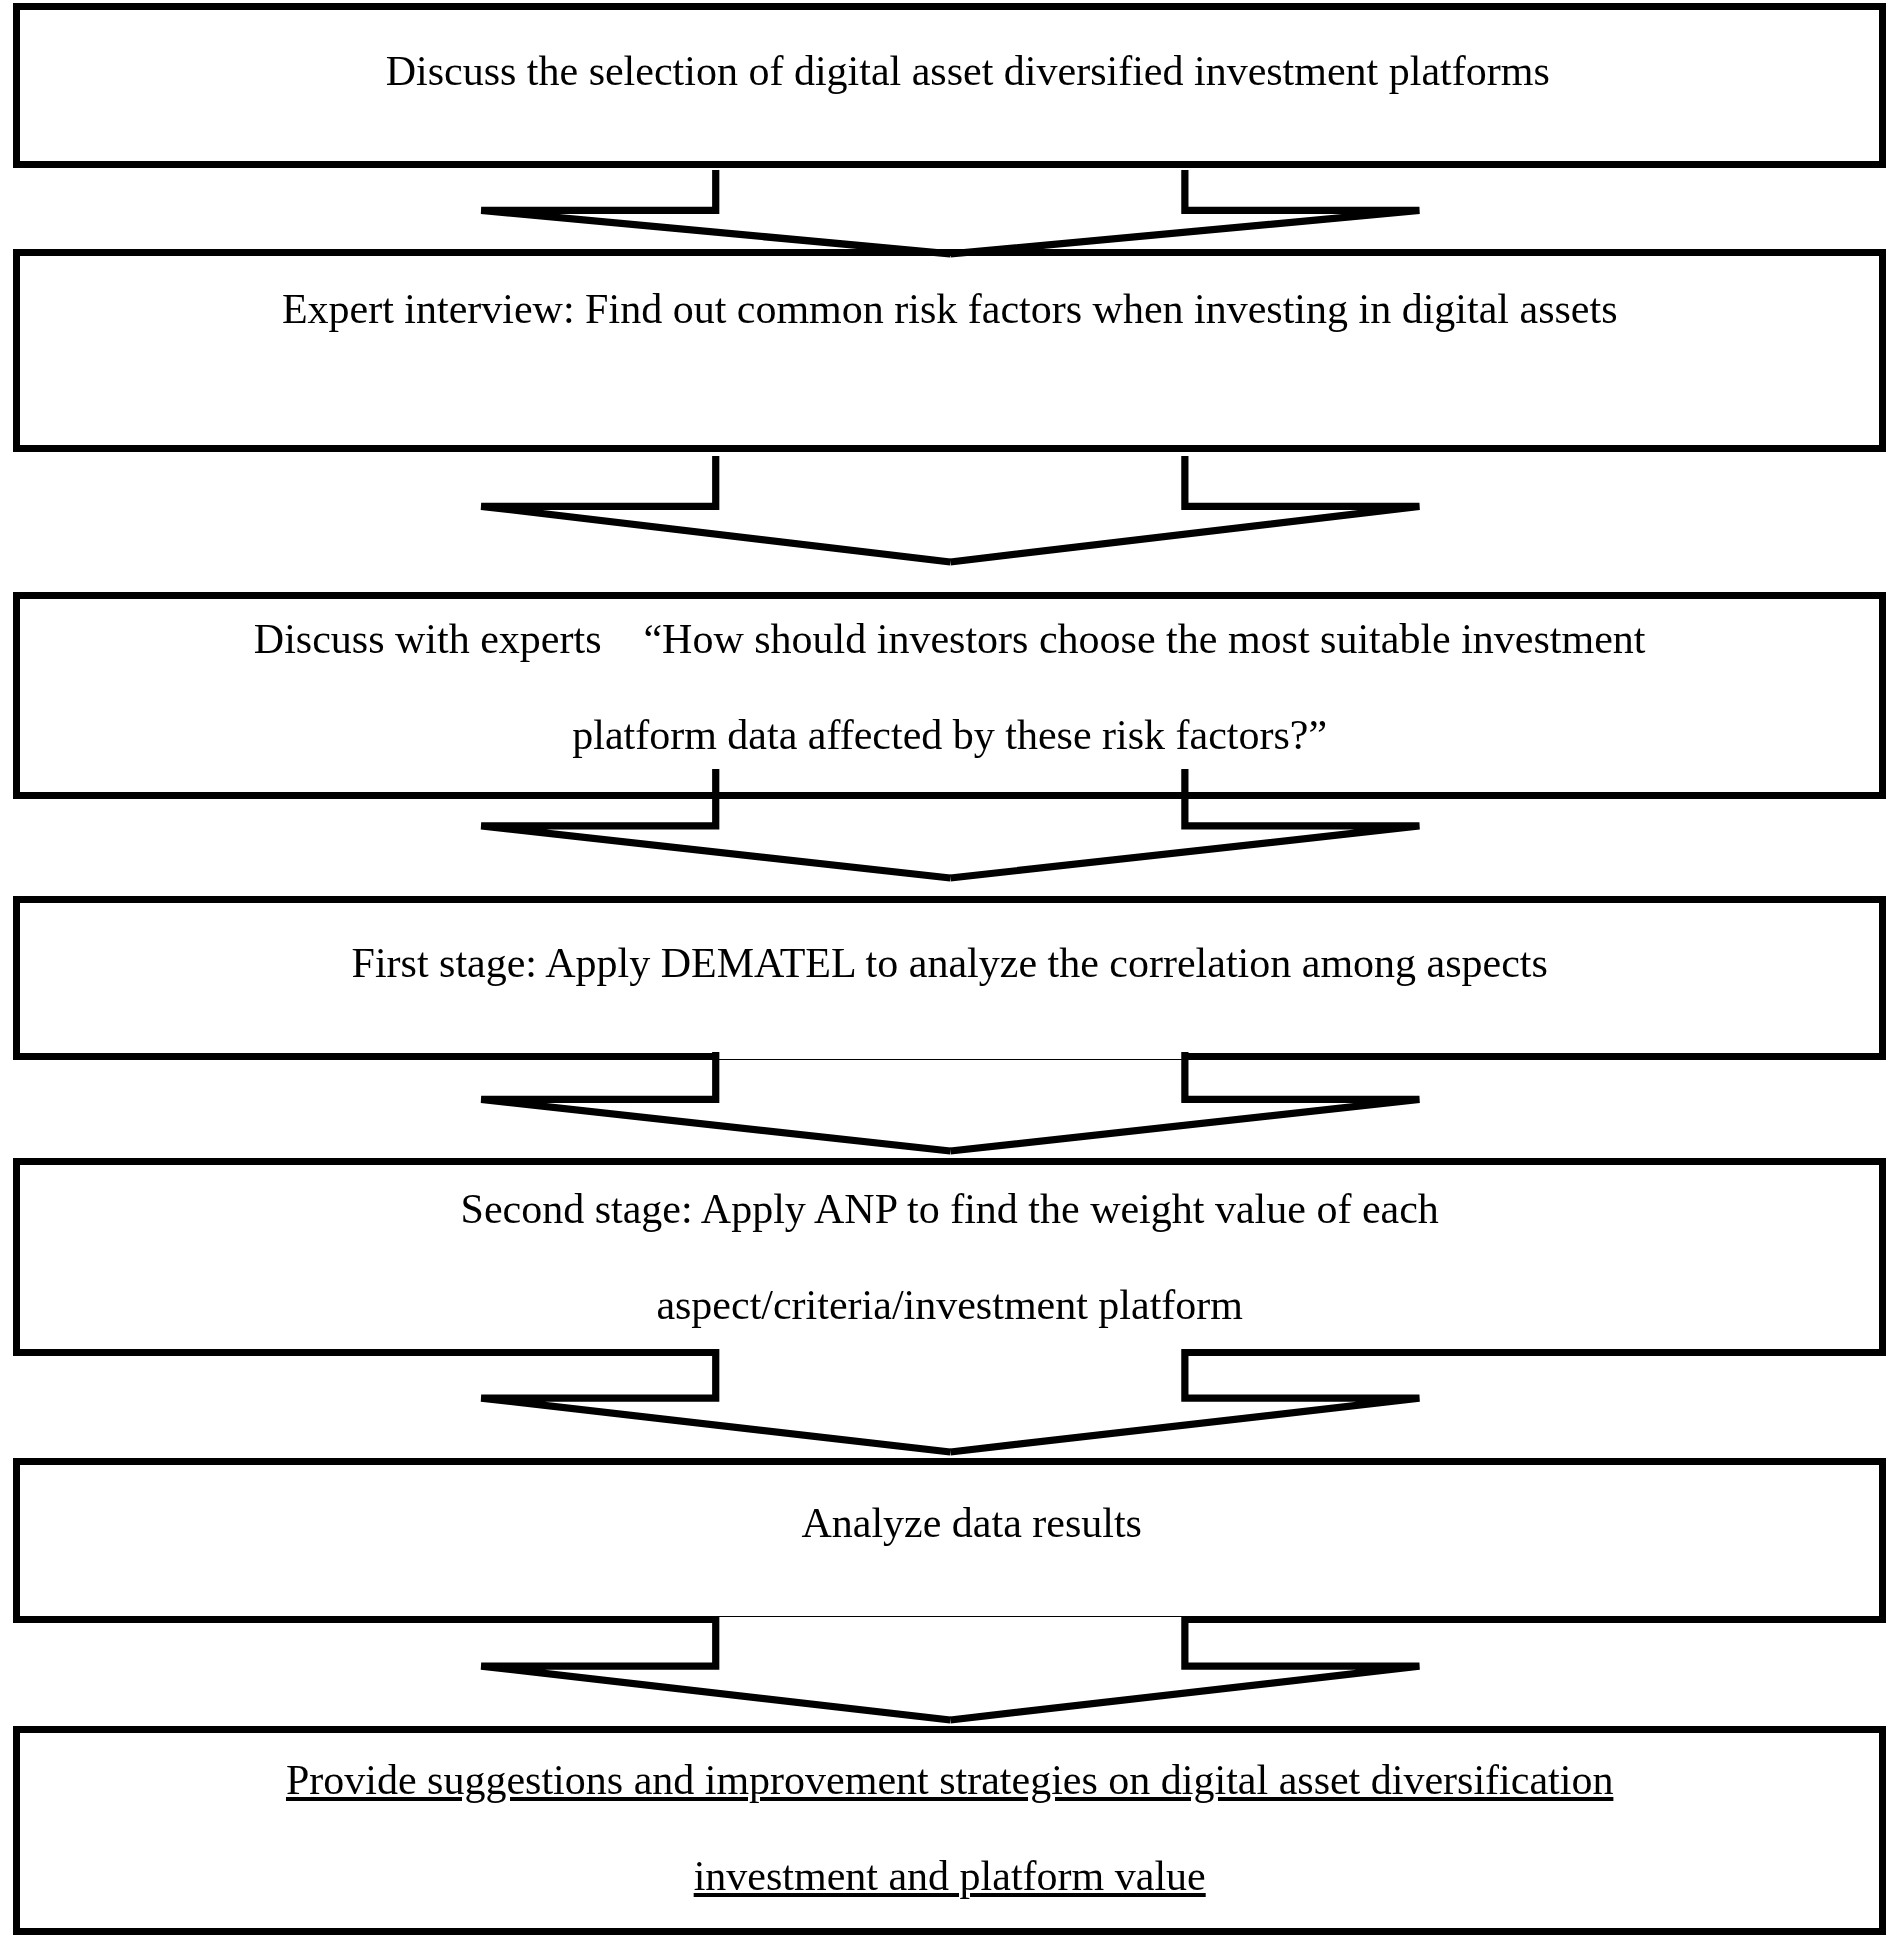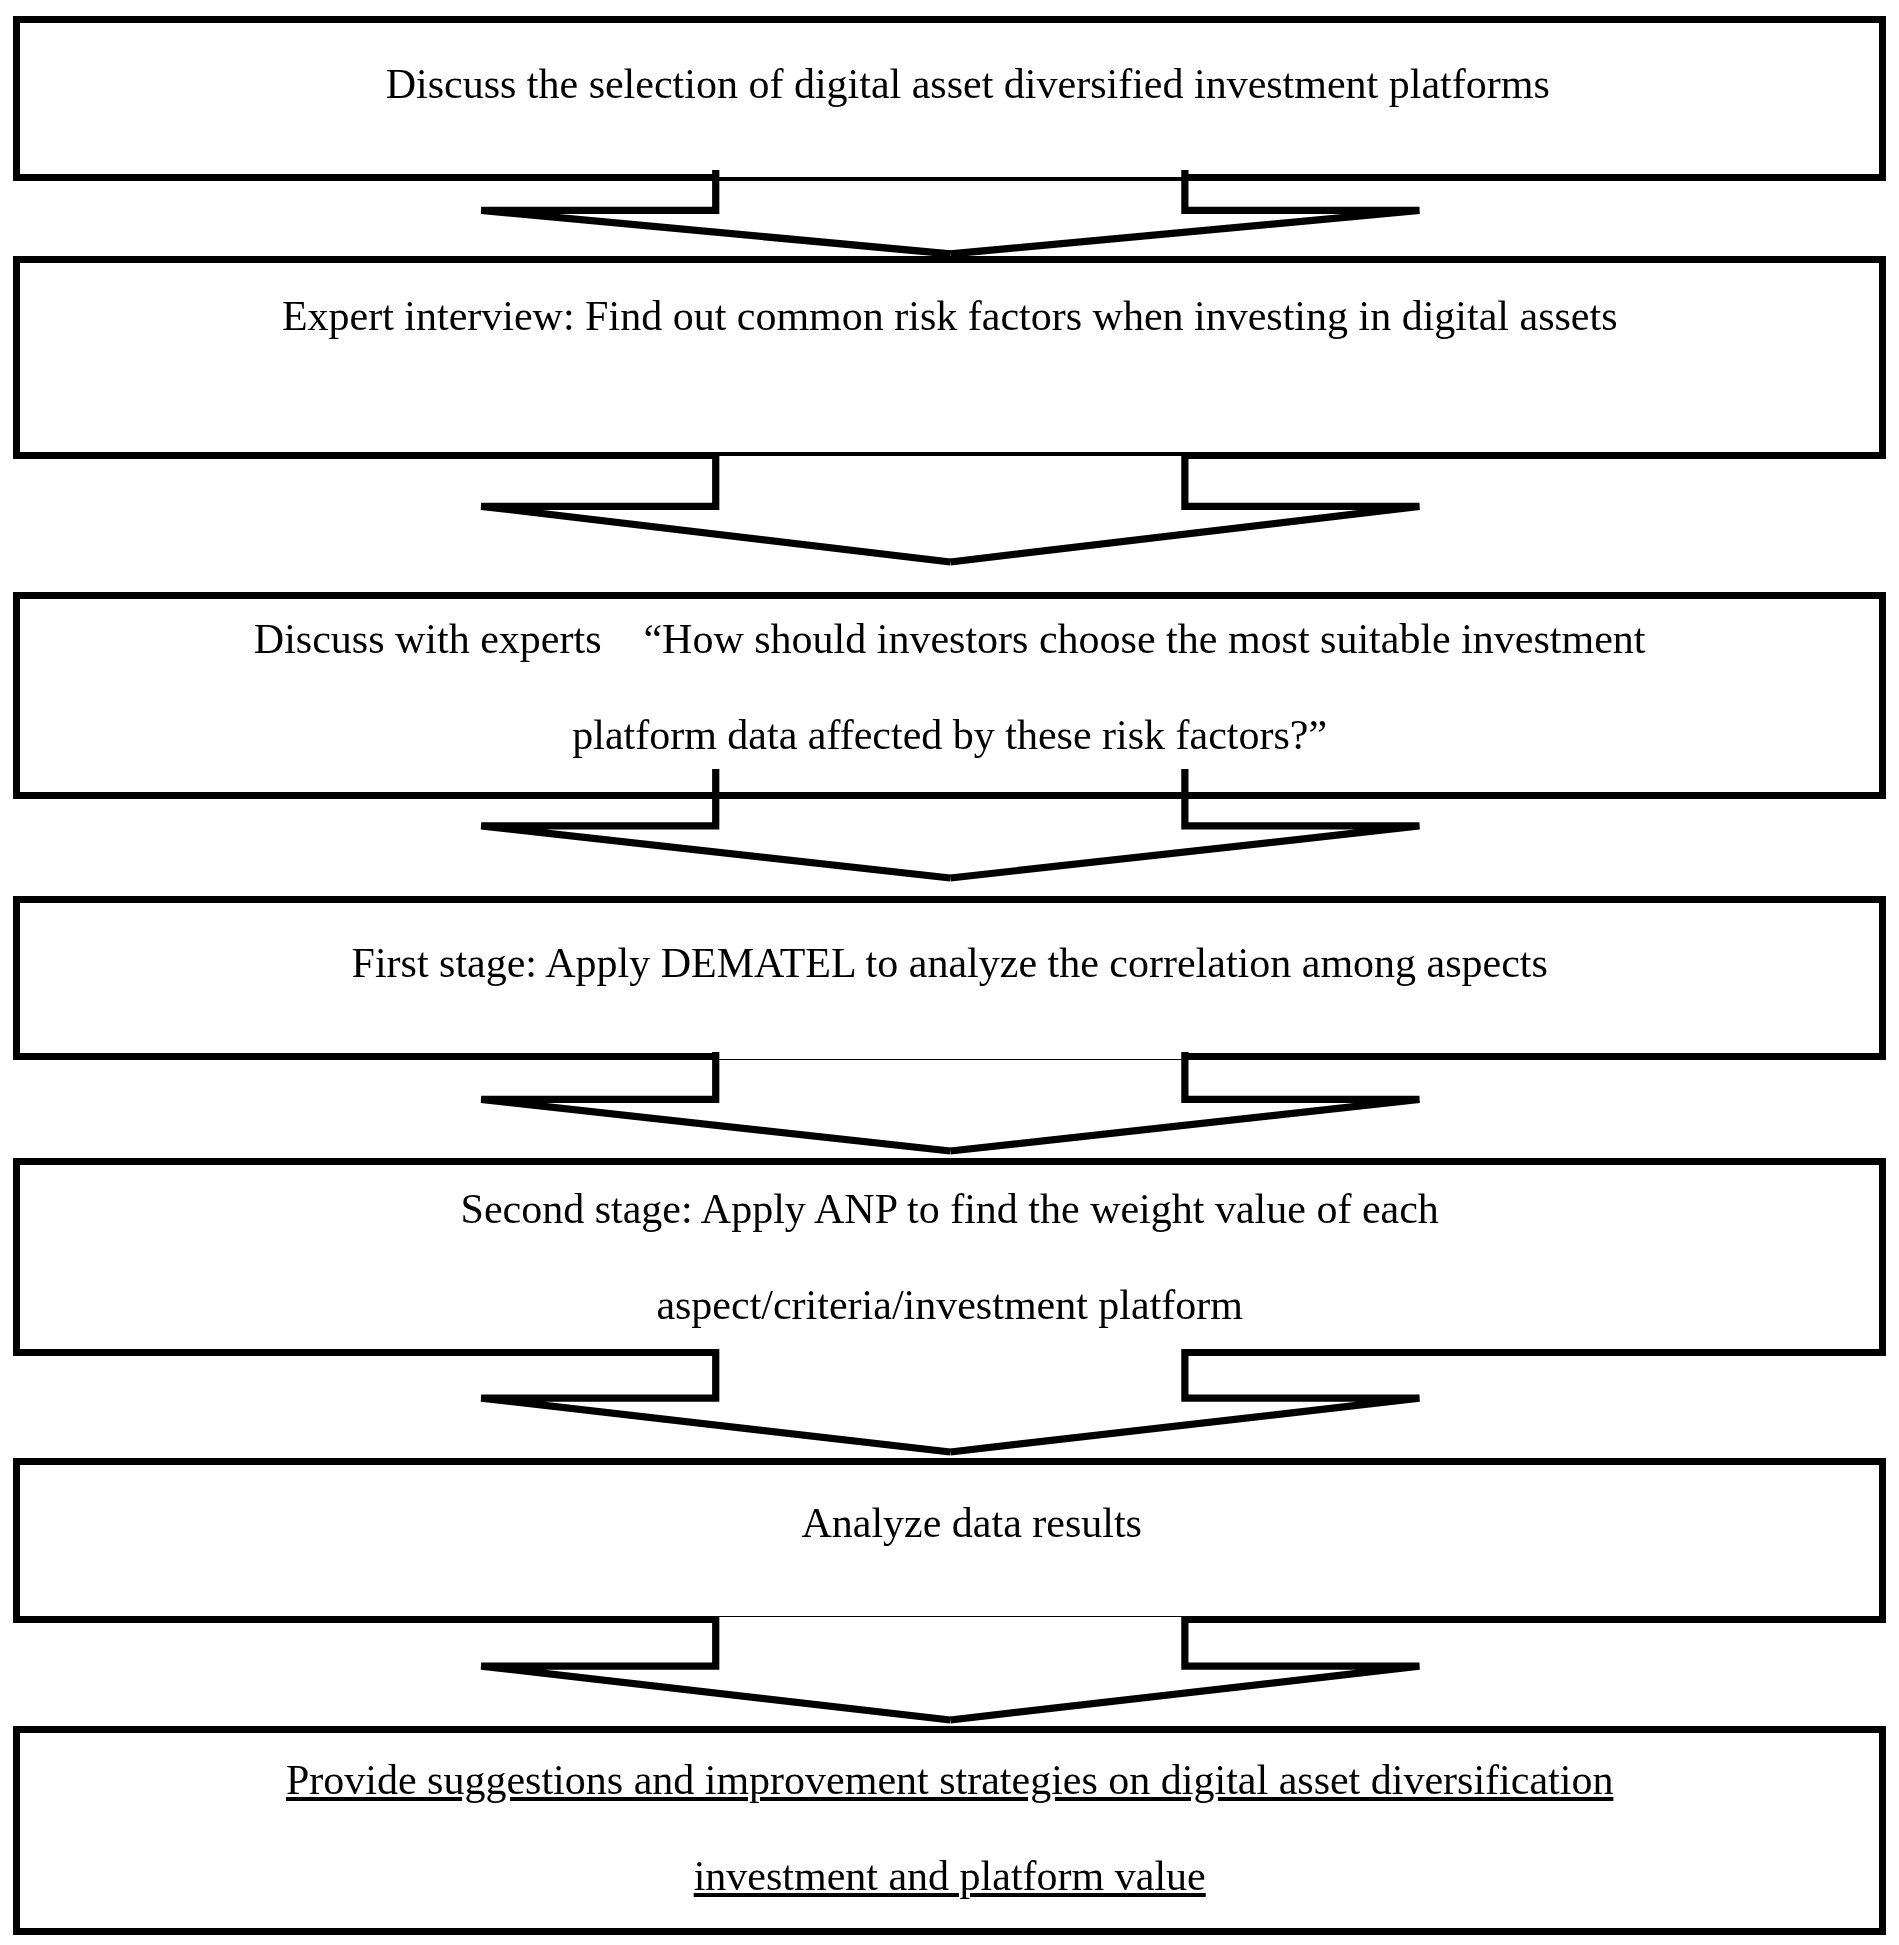--- a/index.html
+++ b/index.html
@@ -26,22 +26,22 @@
     flex-direction: column;
     justify-content: center;
     align-items: center;
     text-align: center;
   }
   .box-line {
     font-size: 42px;
     line-height: 96px;
     white-space: nowrap;
   }
-  .b1 { top: 16px;   height: 165px; padding-bottom: 30px; padding-left: 36px; }
-  .b2 { top: 256px;  height: 203px; padding-bottom: 84px; }
+  .b1 { top: 3px;   height: 165px; padding-bottom: 30px; padding-left: 36px; }
+  .b2 { top: 249px;  height: 203px; padding-bottom: 84px; }
   .b3 { top: 592px;  height: 207px; padding-bottom: 18px; }
   .b4 { top: 896px; height: 164px; padding-bottom: 30px; }
   .b5 { top: 1158px; height: 198px; padding-bottom: 0px; }
   .b6 { top: 1458px; height: 165px; padding-bottom: 36px; padding-left: 44px; }
   .b7 { top: 1726px; height: 209px; padding-bottom: 6px; text-decoration: underline; }
 
   .connector {
     position: absolute;
     left: 0;
     width: 1900px;

